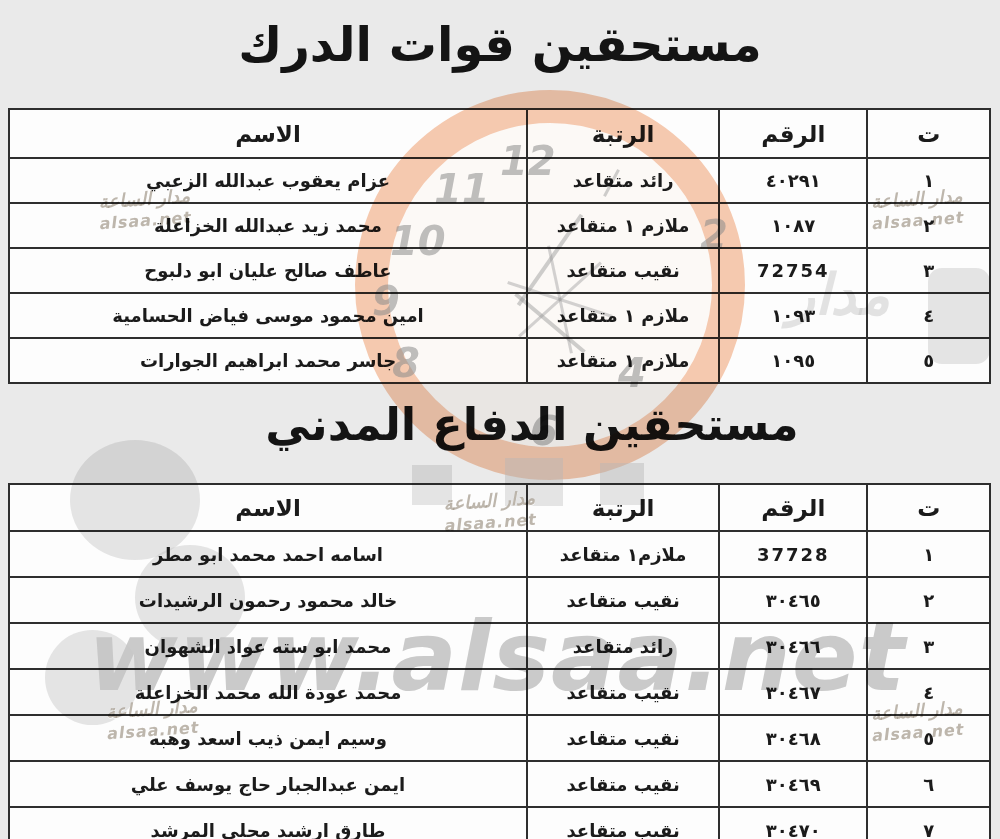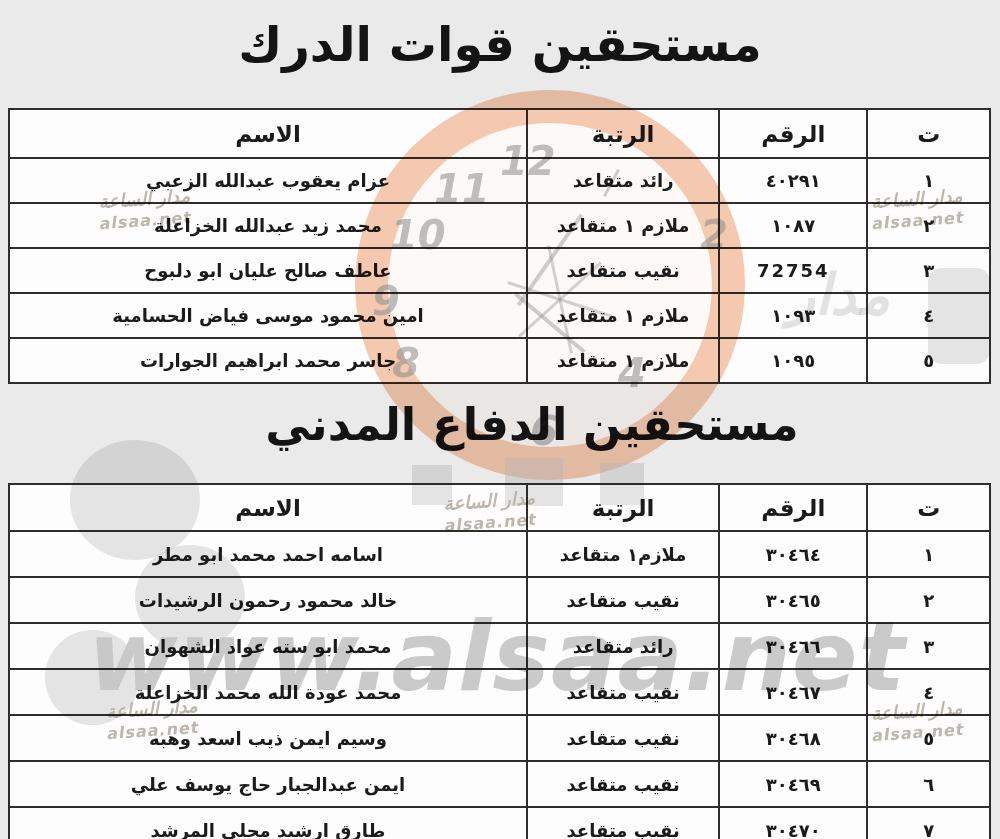--- a/index.html
+++ b/index.html
@@ -57,21 +57,21 @@
   .clock-face {
     position:absolute; left:388px; top:123px; width:324px; height:324px;
     border-radius:50%; background:rgba(253,242,232,0.30);
   }
   .clock-num {
     position:absolute; font-weight:bold; font-size:40px;
     color:rgba(140,140,140,0.55); font-family:"DejaVu Sans", sans-serif;
   }
   .n12 { left:500px; top:138px; }
   .n11 { left:434px; top:166px; }
-  .n10 { left:390px; top:212px; }
+  .n10 { left:390px; top:218px; }
   .n9  { left:372px; top:278px; }
   .n8  { left:392px; top:340px; }
   .n6  { left:530px; top:408px; }
   .n4  { left:618px; top:350px; }
   .n2  { left:700px; top:212px; }
   .clock-hand { position:absolute; background:rgba(150,150,150,0.45); }
   .hand-1 { left:548px; top:205px; width:4px; height:110px; transform:rotate(35deg); }
   .hand-2 { left:548px; top:278px; width:4px; height:90px; transform:rotate(-50deg); }
   .hand-3 { left:610px; top:168px; width:3px; height:30px; transform:rotate(28deg); }
   .star-line { position:absolute; left:505px; top:298px; width:110px; height:3px; background:rgba(150,150,150,0.4); }
@@ -179,21 +179,21 @@
       <tr>
         <th>ت</th>
         <th>الرقم</th>
         <th>الرتبة</th>
         <th>الاسم</th>
       </tr>
     </thead>
     <tbody>
       <tr>
         <td class="cell-seq">١</td>
-        <td class="cell-number">٣٠٤٦٤</td>
+        <td class="cell-number">37728</td>
         <td class="cell-rank">ملازم١ متقاعد</td>
         <td class="cell-name">اسامه احمد محمد ابو مطر</td>
       </tr>
       <tr>
         <td class="cell-seq">٢</td>
         <td class="cell-number">٣٠٤٦٥</td>
         <td class="cell-rank">نقيب متقاعد</td>
         <td class="cell-name">خالد محمود رحمون الرشيدات</td>
       </tr>
       <tr>

